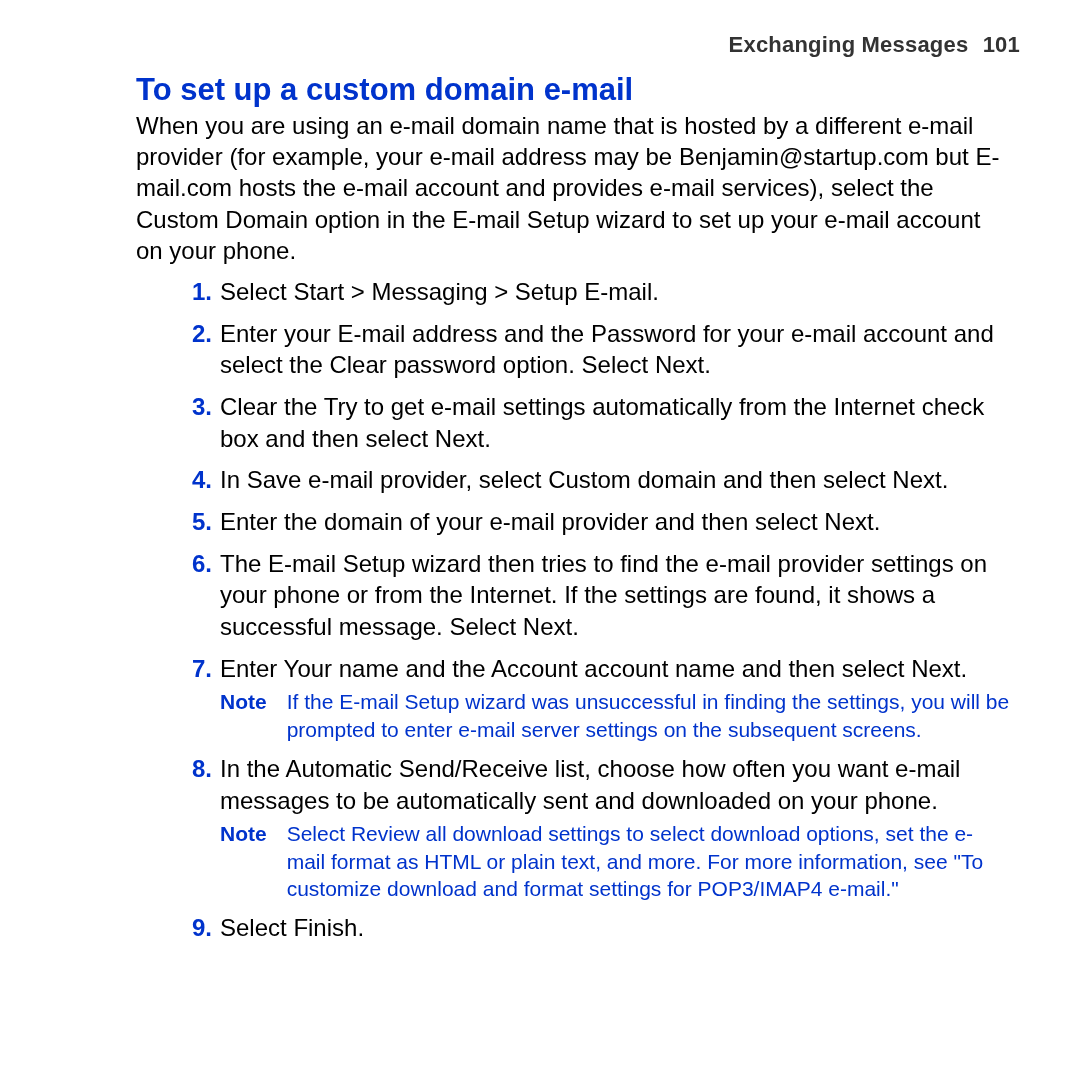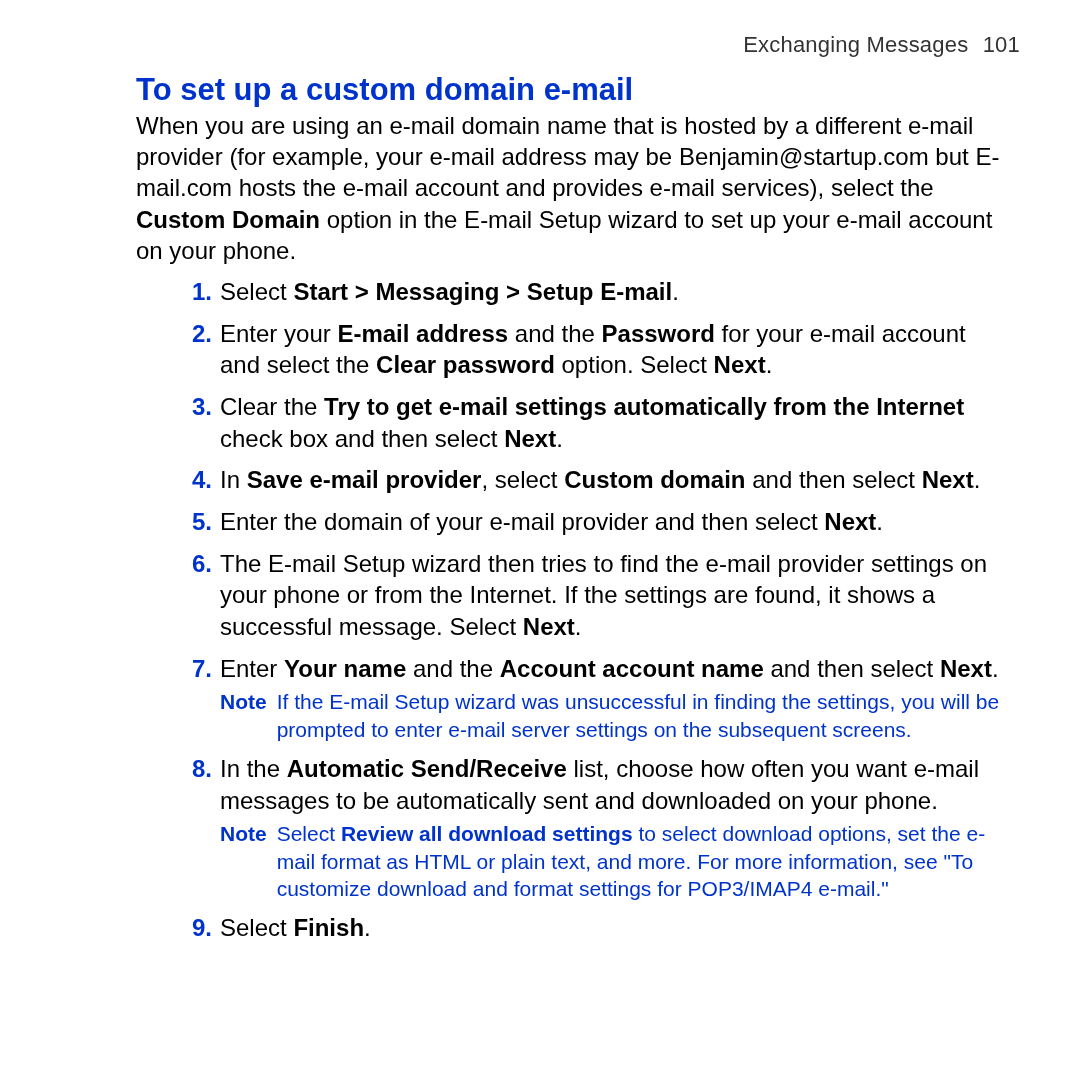--- a/index.html
+++ b/index.html
@@ -17,20 +17,21 @@
     height: 1080px;
     box-sizing: border-box;
     padding: 32px 60px 0 60px;
   }
   .running-head {
     text-align: right;
     font-size: 22px;
     color: #333;
     letter-spacing: 0.2px;
     margin-bottom: 14px;
+    font-weight: bold;
   }
   .running-head .title { margin-right: 8px; }
   .section-heading {
     color: #0033cc;
     font-weight: 700;
     font-size: 31px;
     margin: 0 0 2px 0;
     padding-left: 76px;
   }
   .intro {
@@ -55,24 +56,24 @@
   }
   ol.steps > li > .num {
     position: absolute;
     left: -10px;
     top: 0;
     width: 34px;
     text-align: right;
     color: #0033cc;
     font-weight: 700;
   }
-  .b { font-weight: 700; margin-top: 16px; }
+  .b { font-weight: 400; margin-top: 16px; }
   .note {
     display: flex;
-    gap: 10px;
+    gap: 20px;
     font-size: 21px;
     line-height: 1.3;
     color: #0033cc;
     margin: 4px 0 8px 0;
     padding-left: 0;
   }
   .note .note-label {
     font-weight: 700;
     white-space: nowrap;
   }

